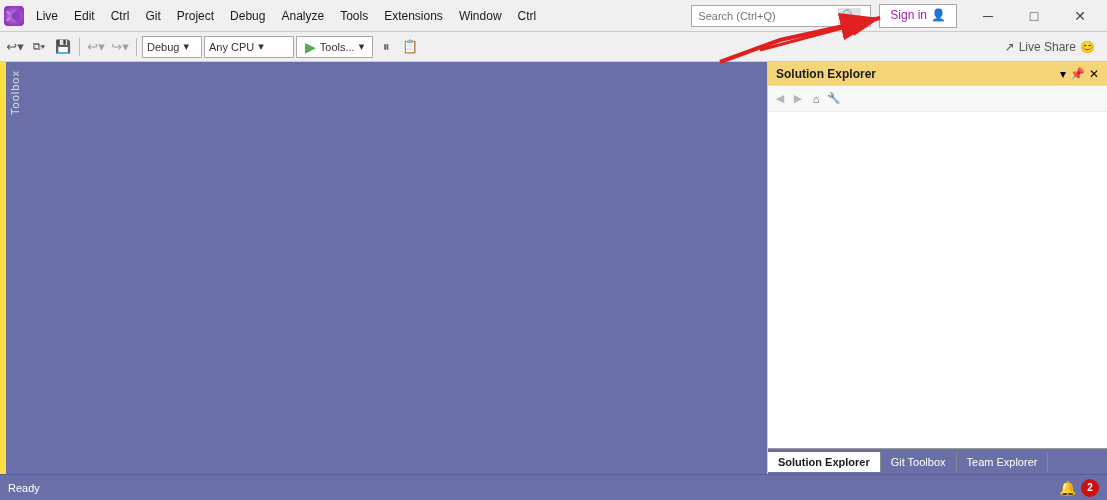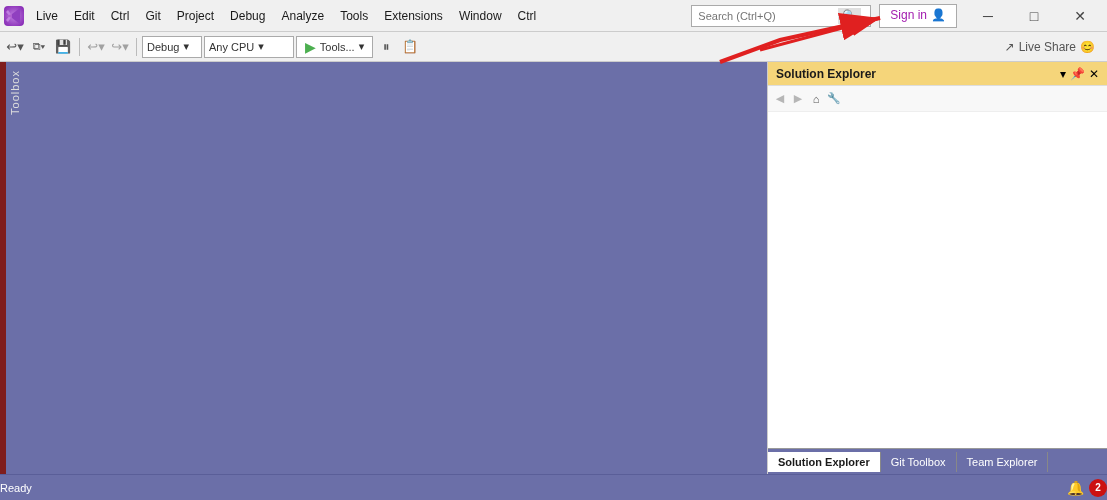--- a/index.html
+++ b/index.html
@@ -79,21 +79,21 @@
     }
     .live-share-btn {
       display: flex; align-items: center; gap: 4px;
       padding: 2px 8px; cursor: pointer; color: #555; font-size: 12px;
       margin-left: auto;
     }
 
     
     .main-area {
       display: flex; height: calc(500px - 32px - 30px - 26px);
-      background: #7f1d1d;
+      background: #fde047;
       padding-left: 6px;
     }
 
     
     .toolbox-sidebar {
       width: 18px; background: #6b6fa8; display: flex;
       align-items: flex-start; justify-content: center; padding-top: 8px;
     }
     .toolbox-label {
       writing-mode: vertical-lr; transform: rotate(180deg);
@@ -138,21 +138,21 @@
       padding: 4px 10px; font-size: 11px; cursor: pointer;
       border-right: 1px solid #888; color: #fff;
     }
     .solution-tab.active {
       background: white; color: #1a1a1a; font-weight: bold;
     }
 
     
     .status-bar {
       display: flex; align-items: center; height: 26px;
-      background: #6b6fa8; padding: 0 0;
+      background: #6b6fa8; padding: 0 8px;
       border-top: 1px solid #5a5e98;
     }
     .status-text { color: white; font-size: 11px; }
     .status-right { margin-left: auto; display: flex; align-items: center; gap: 4px; }
     .notification-badge {
       background: #cc1111; color: white; border-radius: 50%;
       width: 18px; height: 18px; display: flex; align-items: center;
       justify-content: center; font-size: 10px; font-weight: bold;
     }
 

